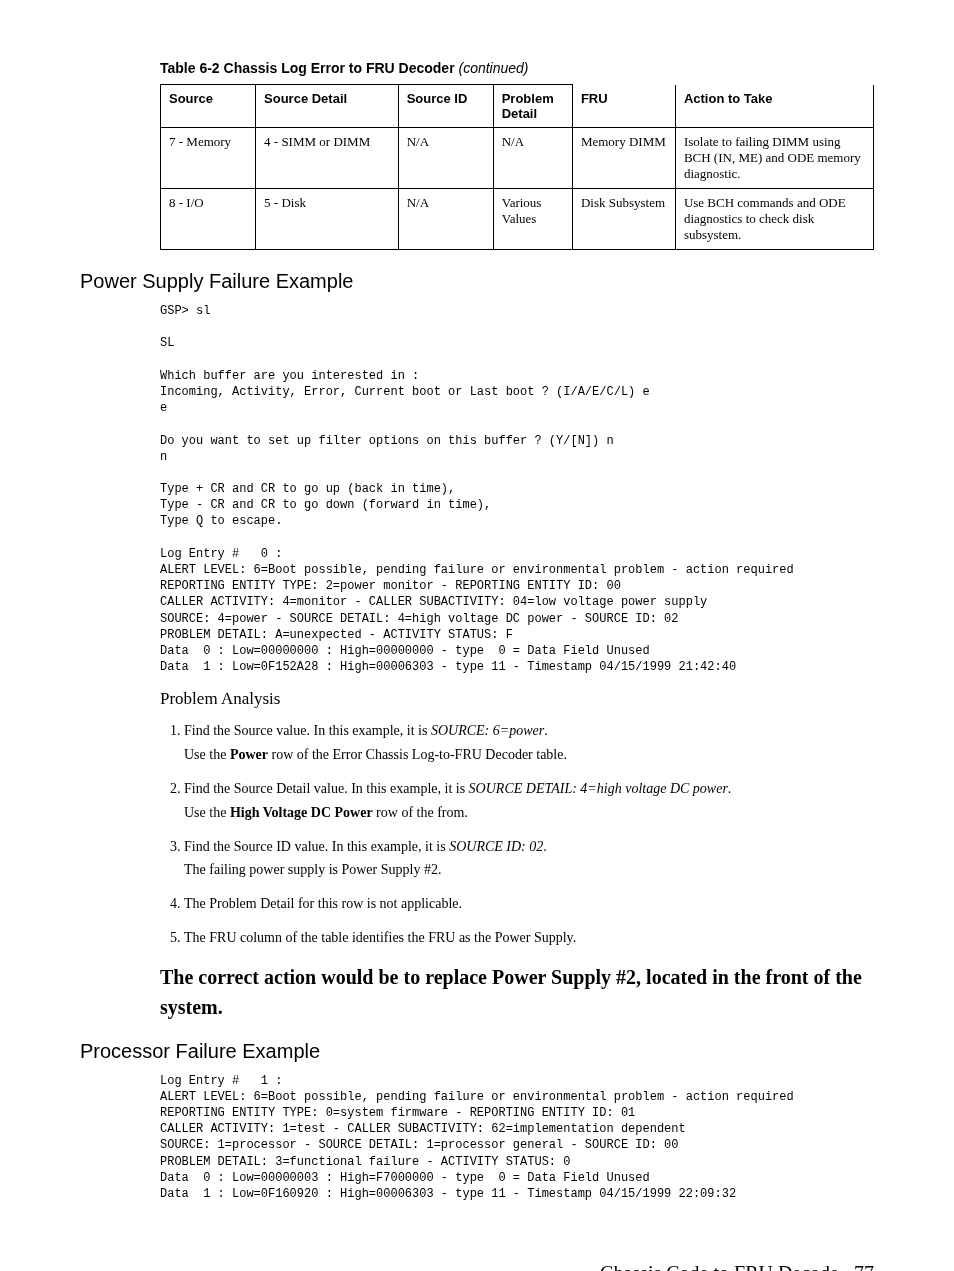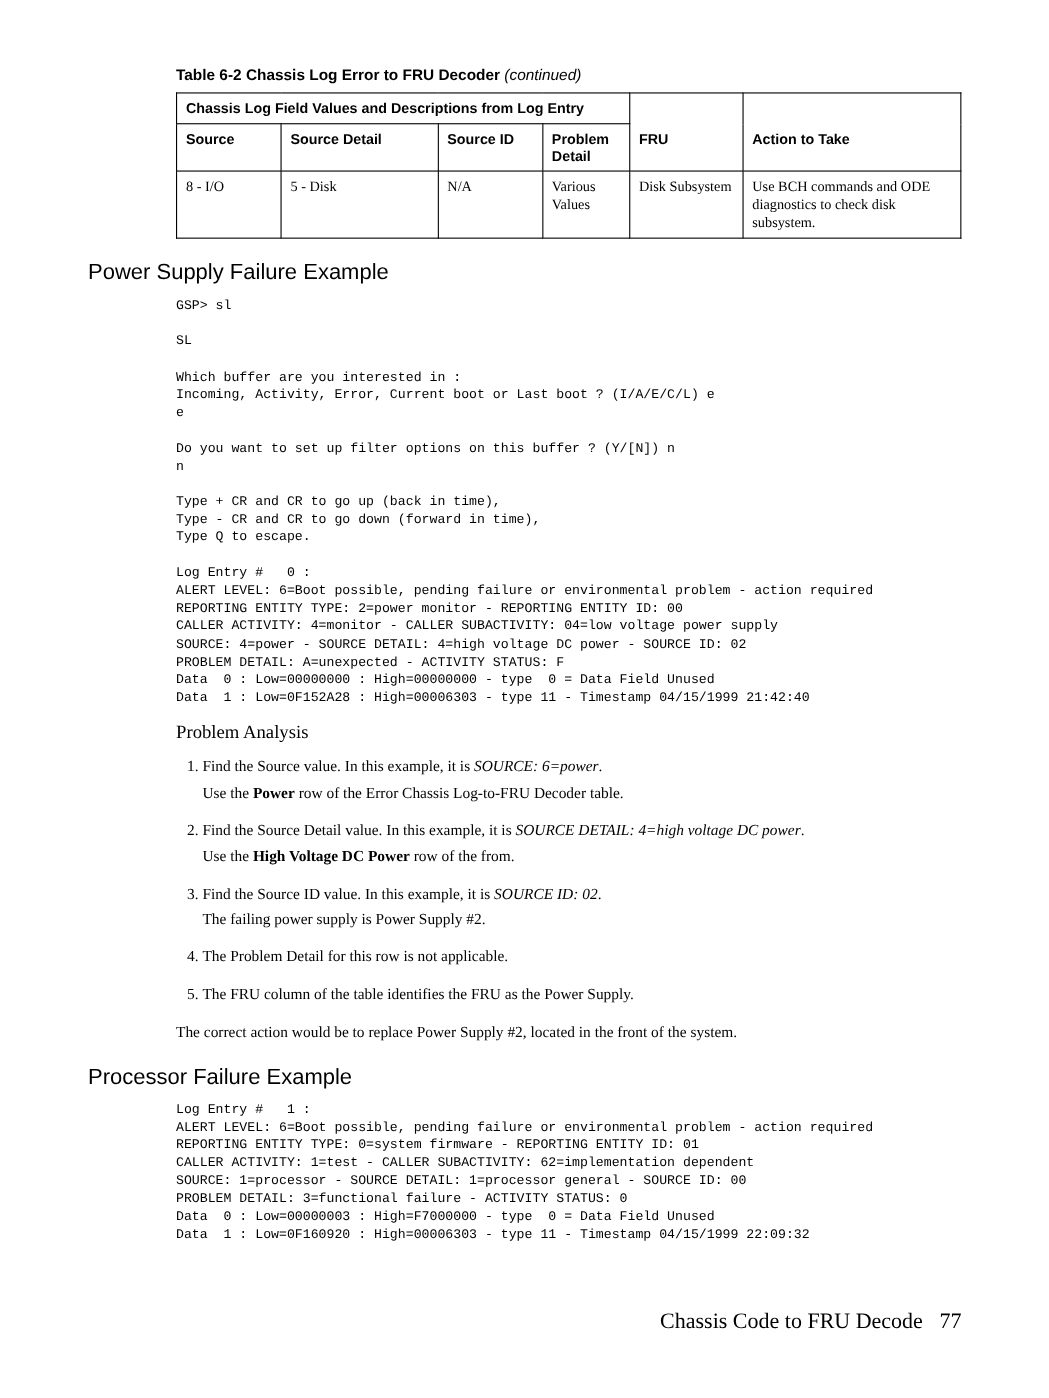--- a/index.html
+++ b/index.html
@@ -65,22 +65,23 @@
       margin: 6px 0 12px 80px;
       padding-left: 24px;
     }
     ol li {
       margin-bottom: 10px;
       line-height: 1.7;
       font-size: 14px;
     }
     .body-text {
       margin: 6px 0 14px 80px;
-      font-size: 14px;
+      font-size: 20px;
       line-height: 1.5;
+      font-weight: bold;
     }
     em { font-style: italic; }
     strong { font-weight: bold; }
     .footer {
       text-align: right;
       margin-top: 60px;
       font-size: 20px;
     }
     .col-source { width: 12%; }
     .col-sd { width: 18%; }
@@ -93,34 +94,37 @@
 <body>
 
 <div class="table-caption">
   <span>Table 6-2 Chassis Log Error to FRU Decoder</span>
   <span class="continued">(continued)</span>
 </div>
 
 <table>
   <thead>
     <tr>
-      <th colspan="4" class="super-header">Chassis Log Field Values and Descriptions from Log Entry</th>
-      <th style="border-bottom:none;"></th>
-      <th style="border-bottom:none;"></th>
-    </tr>
-    <tr>
       <th class="col-source">Source</th>
       <th class="col-sd">Source Detail</th>
       <th class="col-sid">Source ID</th>
       <th class="col-pd">Problem Detail</th>
       <th class="col-fru" style="border-top:none;">FRU</th>
       <th class="col-act" style="border-top:none;">Action to Take</th>
     </tr>
   </thead>
   <tbody>
+    <tr>
+      <td>7 - Memory</td>
+      <td>4 - SIMM or DIMM</td>
+      <td>N/A</td>
+      <td>N/A</td>
+      <td>Memory DIMM</td>
+      <td>Isolate to failing DIMM using BCH (IN, ME) and ODE memory diagnostic.</td>
+    </tr>
     <tr>
       <td>8 - I/O</td>
       <td>5 - Disk</td>
       <td>N/A</td>
       <td>Various Values</td>
       <td>Disk Subsystem</td>
       <td>Use BCH commands and ODE diagnostics to check disk subsystem.</td>
     </tr>
   </tbody>
 </table>

